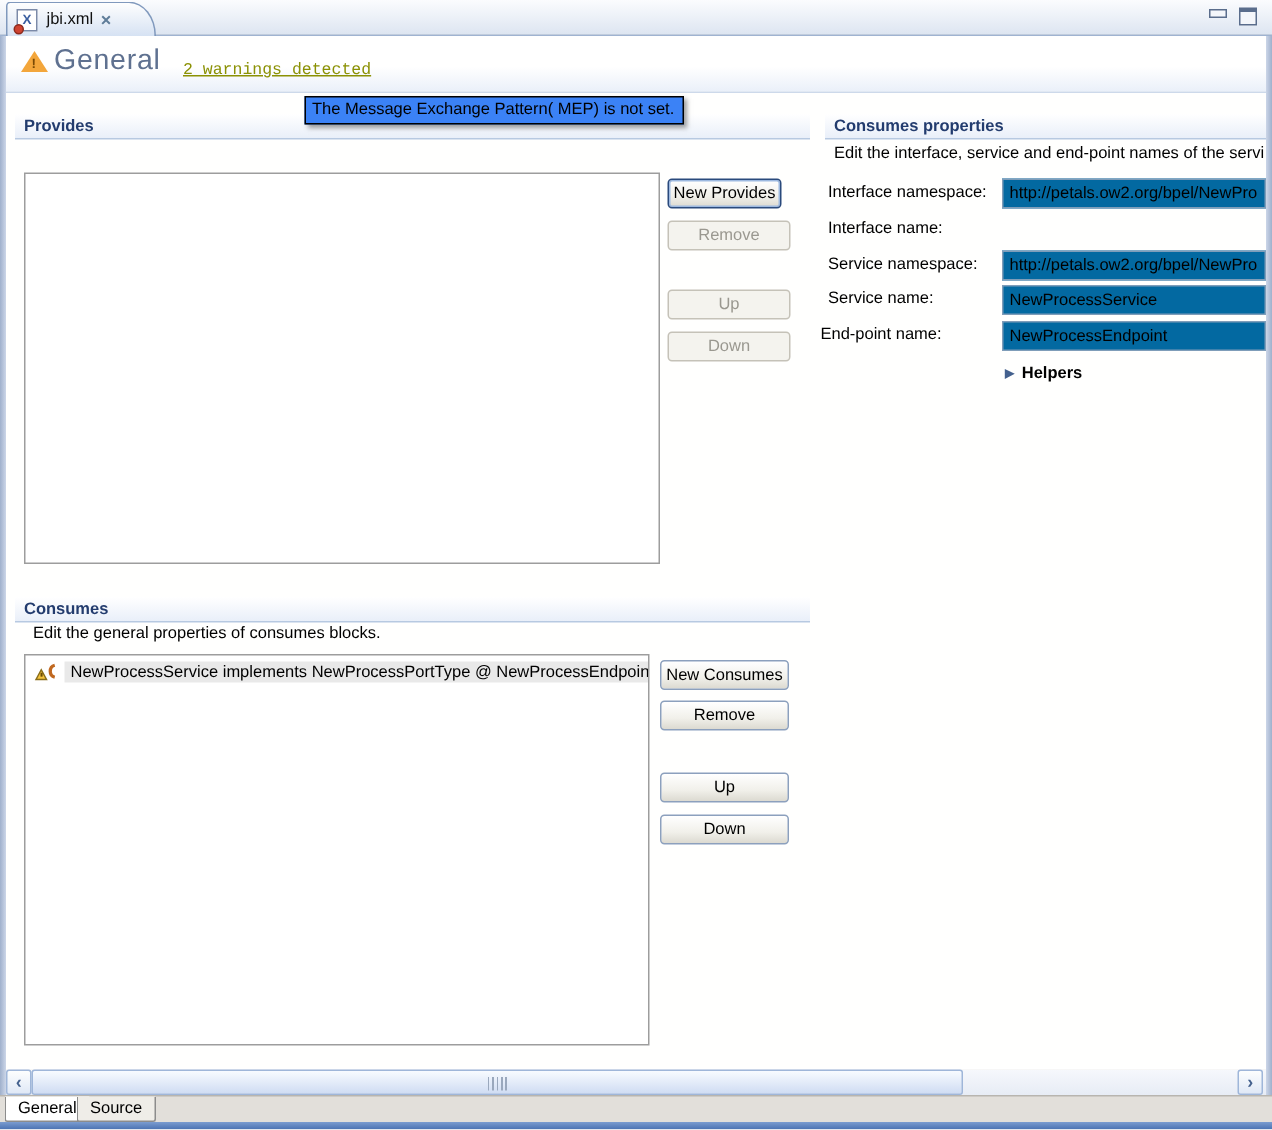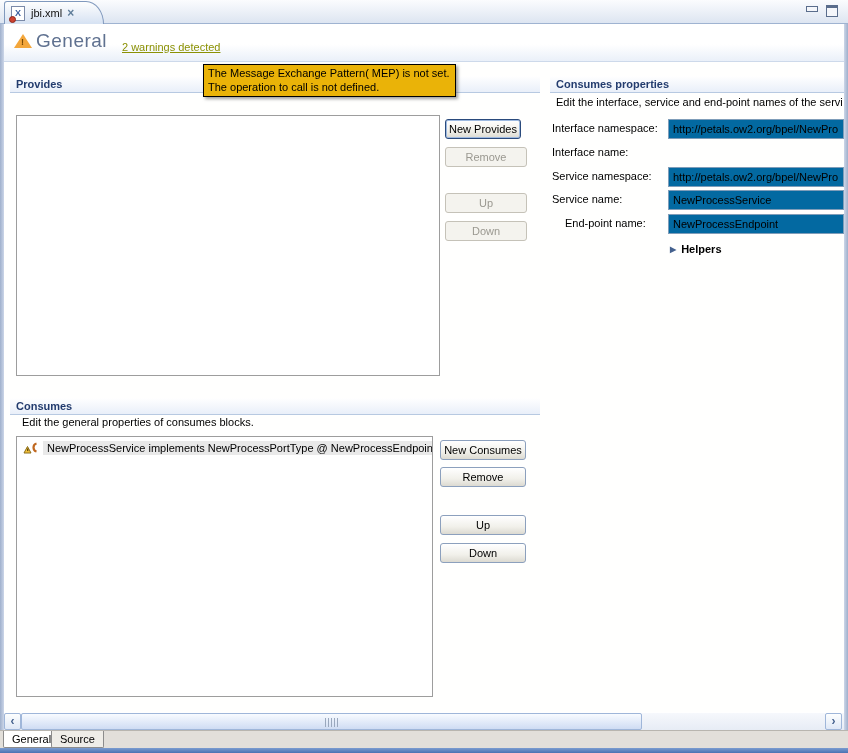--- a/index.html
+++ b/index.html
@@ -40,21 +40,21 @@
 
   .form-header { position:absolute; left:0; top:0; width:840px; height:38px;
              background:linear-gradient(to bottom,#ffffff 55%,#eaf0f9);
              border-bottom:1px solid #cdd9ea; }
   .warn-wrap { position:absolute; left:10px; top:9px; width:18px; height:15px; }
   .warn-tri  { position:absolute; left:0; top:1px; width:0; height:0;
              border-left:9px solid transparent; border-right:9px solid transparent;
              border-bottom:14px solid #f3a63b; }
   .warn-bang { position:absolute; left:7px; top:4px; font-size:9px; font-weight:bold; color:#7a4a05; }
   .form-title { position:absolute; left:32px; top:6px; font-size:19px; color:#5f7190; letter-spacing:.5px; }
-  .warn-link { position:absolute; left:118px; top:17px; color:#8b9104; text-decoration:underline; cursor:pointer; }
+  .warn-link { position:absolute; left:118px; top:17px; color:#8b9104; text-decoration:underline; cursor:pointer;font-family:Liberation Mono, monospace; }
 
   .section-band { position:absolute; height:17px; background:linear-gradient(to bottom,#ffffff,#e9eff9);
              border-bottom:1px solid #b7c9e1; }
   .section-title { position:absolute; font-weight:bold; color:#233c6e; }
   .section-desc { position:absolute; color:#000; white-space:nowrap; overflow:hidden; }
 
   .listbox { position:absolute; background:#fff; border:1px solid #9d9d9d; overflow:hidden; }
 
   .xp-btn { position:absolute; height:20px; font-family:"Liberation Sans",sans-serif; font-size:11px;
             color:#000; text-align:center; line-height:18px;
@@ -69,21 +69,21 @@
 
   .helpers { position:absolute; font-weight:bold; color:#000; cursor:pointer; }
   .twistie { color:#44618e; font-size:8px; margin-right:5px; vertical-align:1px; }
 
   .consume-row { display:flex; align-items:center; margin:3px 2px 0 6px; }
   .consume-row .row-label { background:#e9e9e9; padding:1px 4px; white-space:nowrap; }
   .consume-icon { width:17px; height:16px; margin-right:3px; flex:0 0 17px; }
 
   
   .tooltip { position:absolute; left:203px; top:64px; z-index:20;
-             background:#eab308; border:1px solid #000; padding:1px 5px 2px 4px;
+             background:#3b82f6; border:1px solid #000; padding:1px 5px 2px 4px;
              box-shadow:2px 2px 3px rgba(80,80,80,.55); white-space:nowrap; line-height:14px; }
 
   
   .hscroll { position:absolute; left:4px; top:712px; width:840px; height:18px;
              background:linear-gradient(to bottom,#f6f8fc,#e7ecf5); border-top:1px solid #fff; }
   .sb-arrow { position:absolute; top:0px; width:17px; height:17px; background:linear-gradient(to bottom,#fdfefe,#dfe8f6);
              border:1px solid #9fb6d9; border-radius:2px; color:#44618e; font-weight:bold;
              text-align:center; line-height:15px; font-size:12px; cursor:default; }
   .sb-arrow.left { left:0; } .sb-arrow.right { right:2px; }
   .sb-thumb { position:absolute; left:17px; top:0px; width:621px; height:17px;
@@ -154,21 +154,21 @@
     <input class="field-input" style="left: 664px; top: 95px; width: 176px;" type="text" value="http://petals.ow2.org/bpel/NewPro">
 
     <span class="field-label" style="left:548px; top:122px;">Interface name:</span>
 
     <span class="field-label" style="left:548px; top:146px;">Service namespace:</span>
     <input class="field-input" style="left: 664px; top: 143px; width: 176px;" type="text" value="http://petals.ow2.org/bpel/NewPro">
 
     <span class="field-label" style="left:548px; top:169px;">Service name:</span>
     <input class="field-input" style="left: 664px; top: 166px; width: 176px;" type="text" value="NewProcessService">
 
-    <span class="field-label" style="left:561px; top:193px;">End-point name:</span>
+    <span class="field-label" style="left:543px; top:193px;">End-point name:</span>
     <input class="field-input" style="left: 664px; top: 190px; width: 176px;" type="text" value="NewProcessEndpoint">
 
     <span class="helpers" style="left:666px; top:219px;"><span class="twistie">▶</span><span>Helpers</span></span>
 
     <div class="section-band" style="left:6px; top:374px; width:530px;"></div>
     <span class="section-title" style="left:12px; top:376px;">Consumes</span>
     <span class="section-desc" style="left:18px; top:392px; width:420px;">Edit the general properties of consumes blocks.</span>
 
     <div class="listbox" style="left:12px; top:412px; width:417px; height:261px;">
       <div class="consume-row">
@@ -183,21 +183,20 @@
 
     <button class="xp-btn" style="left:436px; top:416px; width:86px;">New Consumes</button>
     <button class="xp-btn" style="left:436px; top:443px; width:86px;">Remove</button>
     <button class="xp-btn" style="left:436px; top:491px; width:86px;">Up</button>
     <button class="xp-btn" style="left:436px; top:519px; width:86px;">Down</button>
 
   </div>
 
   <div class="tooltip">
     <div>The Message Exchange Pattern( MEP) is not set.</div>
-    <div>The operation to call is not defined.</div>
   </div>
 
   <div class="hscroll">
     <div class="sb-arrow left">‹</div>
     <div class="sb-thumb">
       <div class="sb-grip"></div>
     </div>
     <div class="sb-arrow right">›</div>
   </div>
 

